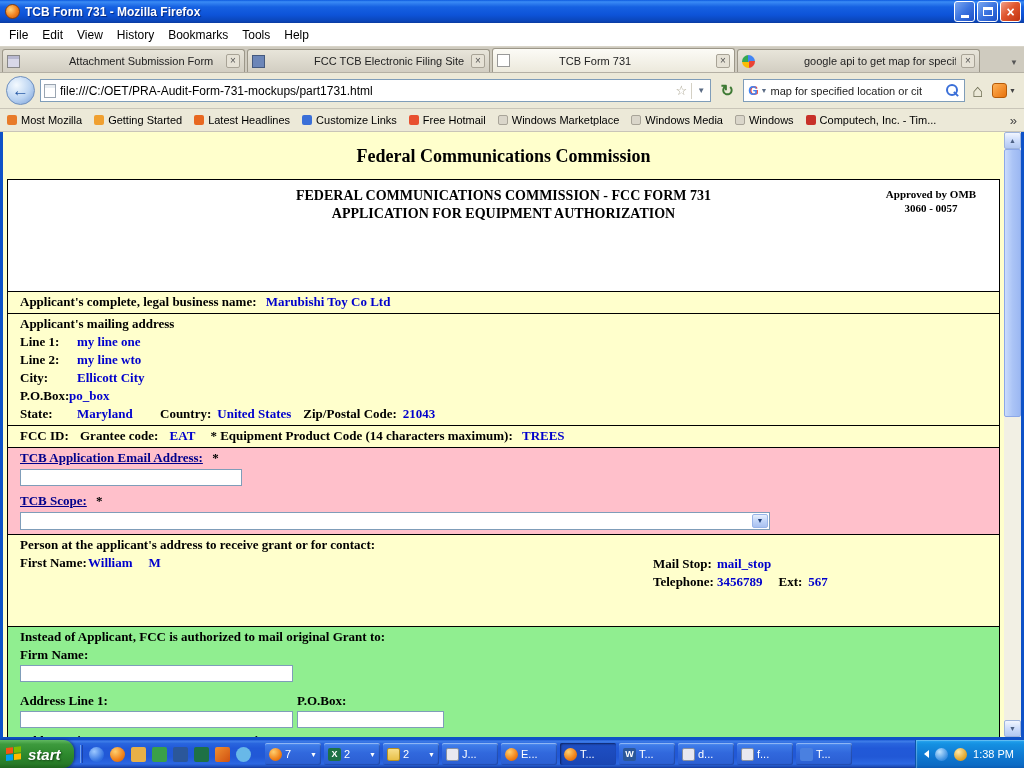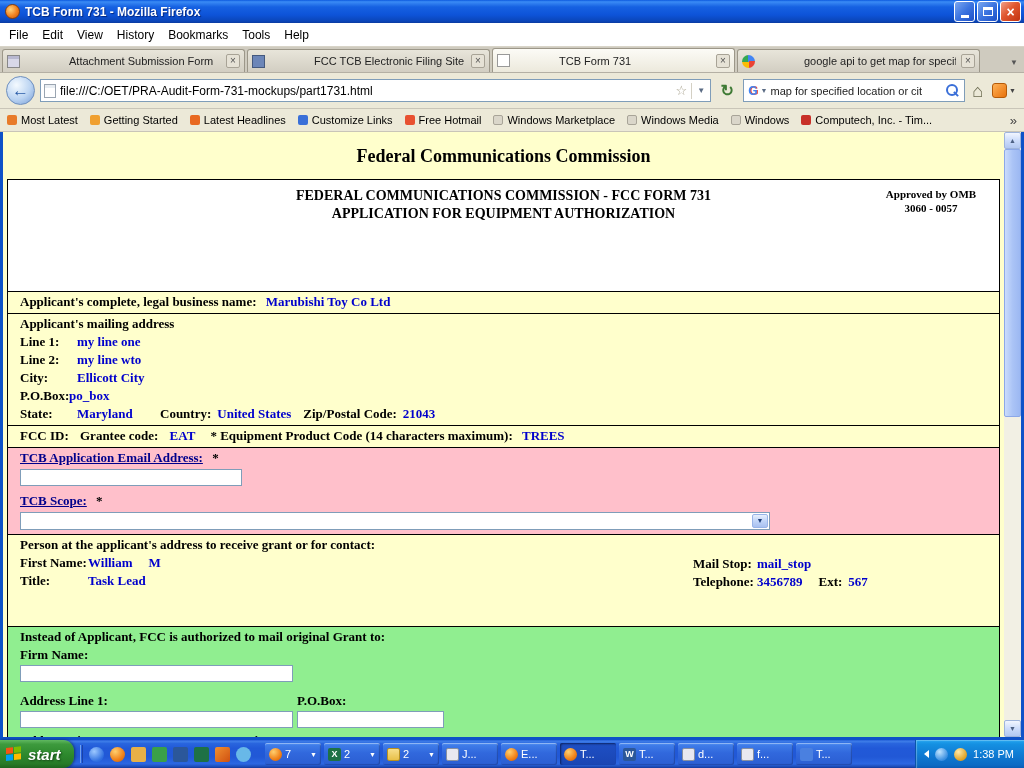--- a/index.html
+++ b/index.html
@@ -87,21 +87,21 @@
   .tcb-label { color:#00008B; text-decoration:underline; }
   .xp-input { border:1px solid #7F9DB9; background:#fff; height:17px; font:12px "Liberation Sans",sans-serif; padding:0 2px; }
   .tcb-email-input { width:222px; display:block; margin:2px 0 6px; }
   .xp-select { width:750px; height:18px; background:#fff; border:1px solid #7F9DB9; position:relative; margin-top:2px; }
   .sel-btn { position:absolute; right:1px; top:1px; bottom:1px; width:16px; border:1px solid #98B4E8; border-radius:2px; display:flex; align-items:center; justify-content:center; font-size:7px; color:#1C3E7A;
     background:linear-gradient(180deg,#E8F0FC,#C0D4F8 50%,#A8C0F0); }
   .contact { position:relative; min-height:92px; }
   .cw { display:inline-block; width:68px; }
   .mgap { margin-left:16px; }
   .rcol { position:absolute; left:645px; top:20px; }
-  .rw { display:inline-block; width:64px;margin-left:40px; }
+  .rw { display:inline-block; width:64px; }
   .green { background:#90EE90; height:200px; }
   .gw1 { display:inline-block; width:277px; }
   .gw2 { display:inline-block; width:225px; }
   .g-input1 { width:273px; }
   .g-input2 { width:147px; margin-left:4px; }
   .g-gap { height:10px; }
   .g-gap2 { height:4px; }
 
   
   .scrollbar { width:17px; flex:none; background:#F2F0E4; display:flex; flex-direction:column; }
@@ -226,21 +226,21 @@
     <div class="home-btn">⌂</div>
     <div class="ext-btn">
       <span class="ext-icon"></span>
       <span class="ext-drop">▼</span>
     </div>
   </div>
 
   <div class="bookmarksbar">
     <span class="bm">
         <span class="bm-icon bi0"></span>
-        <span>Most Latest</span>
+        <span>Most Mozilla</span>
       </span>
     <span class="bm">
         <span class="bm-icon bi1"></span>
         <span>Getting Started</span>
       </span>
     <span class="bm">
         <span class="bm-icon bi2"></span>
         <span>Latest Headlines</span>
       </span>
     <span class="bm">
@@ -319,21 +319,20 @@
             <span class="gap6">*</span>
           </div>
           <div class="xp-select">
             <span class="sel-btn">▼</span>
           </div>
         </div>
 
         <div class="sec contact">
           <div>Person at the applicant's address to receive grant or for contact:</div>
           <div><span class="cw">First Name:</span><span class="val">William</span><span class="val mgap">M</span></div>
-          <div><span class="cw">Title:</span><span class="val">Task Lead</span></div>
           <div class="rcol">
             <div><span class="rw">Mail Stop:</span><span class="val">mail_stop</span></div>
             <div><span class="rw">Telephone:</span><span class="val">3456789</span><span class="mgap">Ext:</span><span class="val gap6">567</span></div>
           </div>
         </div>
 
         <div class="sec green">
           <div>Instead of Applicant, FCC is authorized to mail original Grant to:</div>
           <div>Firm Name:</div>
           <input class="xp-input g-input1" style="">

